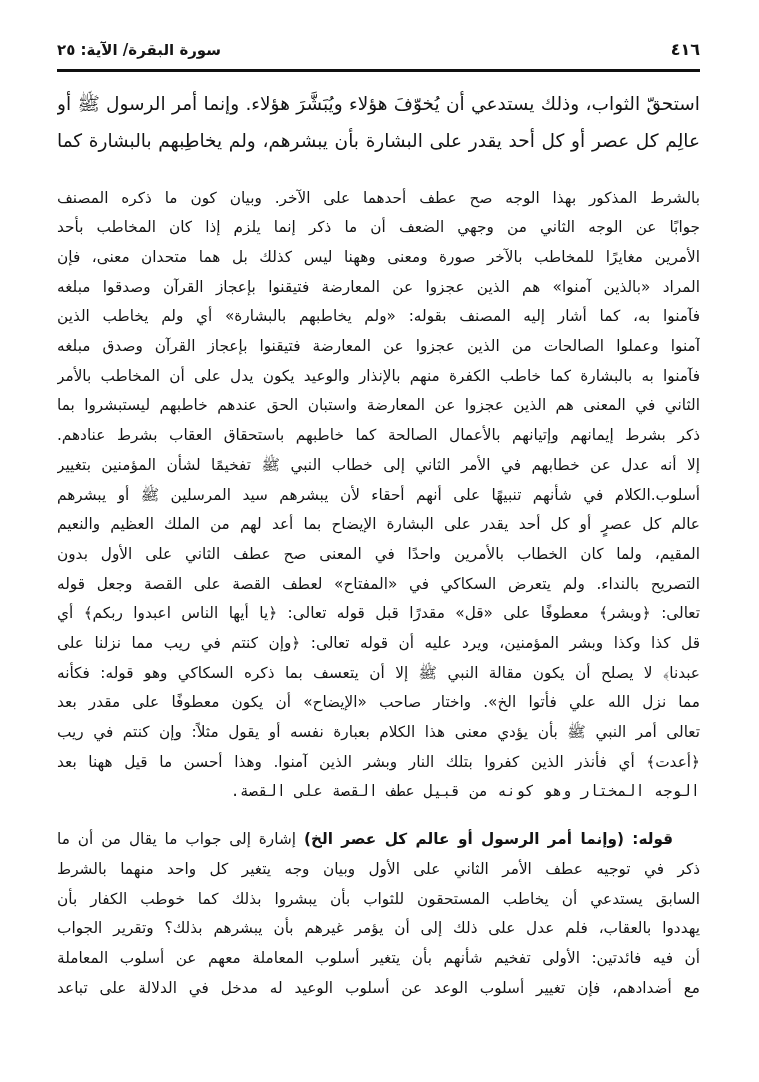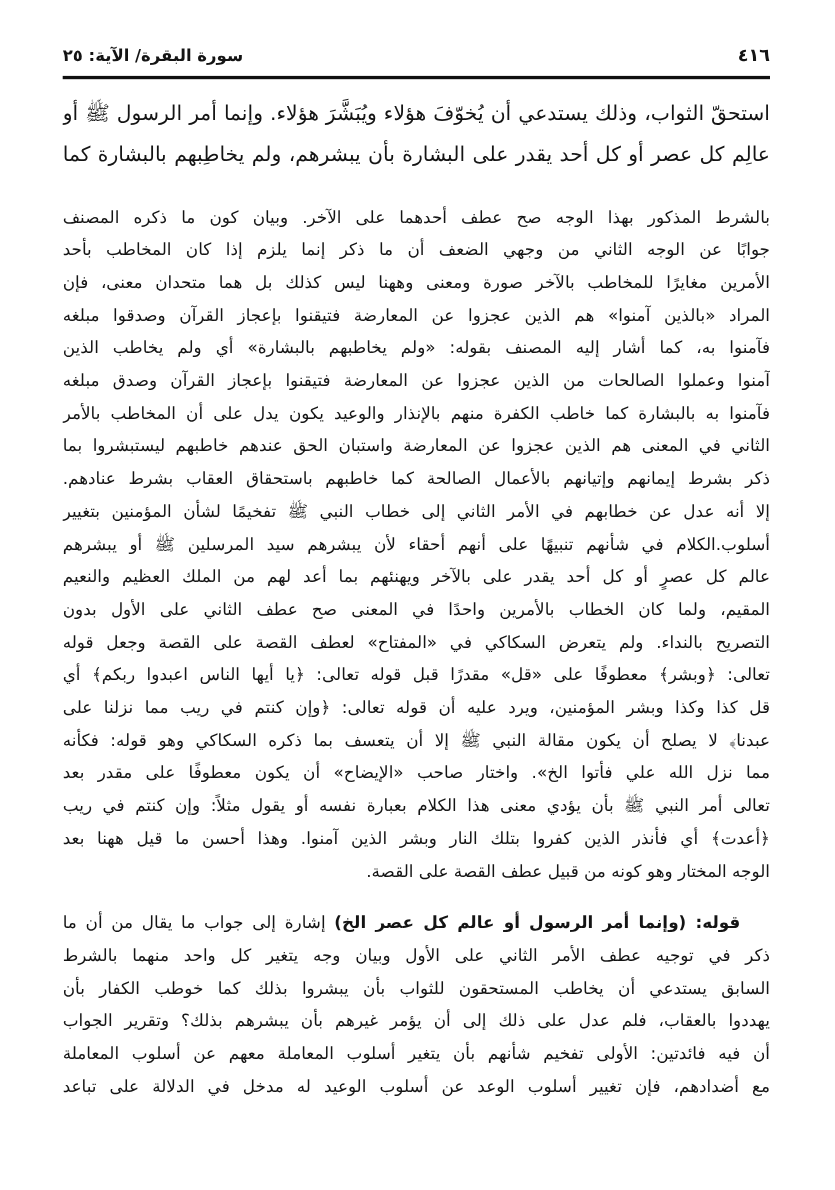--- a/index.html
+++ b/index.html
@@ -51,20 +51,21 @@
   .line {
     text-align: justify;
     text-align-last: justify;
     white-space: normal;
     overflow: hidden;
     direction: rtl;
   }
   .line.end {
     text-align: right;
     text-align-last: right;
+    font-family: Liberation Mono, monospace;
   }
   .line.indent {
     padding-right: 27px;
   }
   .bold { font-weight: bold; }
 </style>
 </head>
 <body>
 
 <div class="page">
@@ -86,21 +87,21 @@
     <div class="line">جوابًا عن الوجه الثاني من وجهي الضعف أن ما ذكر إنما يلزم إذا كان المخاطب بأحد</div>
     <div class="line">الأمرين مغايرًا للمخاطب بالآخر صورة ومعنى وههنا ليس كذلك بل هما متحدان معنى، فإن</div>
     <div class="line">المراد «بالذين آمنوا» هم الذين عجزوا عن المعارضة فتيقنوا بإعجاز القرآن وصدقوا مبلغه</div>
     <div class="line">فآمنوا به، كما أشار إليه المصنف بقوله: «ولم يخاطبهم بالبشارة» أي ولم يخاطب الذين</div>
     <div class="line">آمنوا وعملوا الصالحات من الذين عجزوا عن المعارضة فتيقنوا بإعجاز القرآن وصدق مبلغه</div>
     <div class="line">فآمنوا به بالبشارة كما خاطب الكفرة منهم بالإنذار والوعيد يكون يدل على أن المخاطب بالأمر</div>
     <div class="line">الثاني في المعنى هم الذين عجزوا عن المعارضة واستبان الحق عندهم خاطبهم ليستبشروا بما</div>
     <div class="line">ذكر بشرط إيمانهم وإتيانهم بالأعمال الصالحة كما خاطبهم باستحقاق العقاب بشرط عنادهم.</div>
     <div class="line">إلا أنه عدل عن خطابهم في الأمر الثاني إلى خطاب النبي ﷺ تفخيمًا لشأن المؤمنين بتغيير</div>
     <div class="line">أسلوب.الكلام في شأنهم تنبيهًا على أنهم أحقاء لأن يبشرهم سيد المرسلين ﷺ أو يبشرهم</div>
-    <div class="line">عالم كل عصرٍ أو كل أحد يقدر على بالآخر ويهنئهم بما أعد لهم من الملك العظيم والنعيم</div>
+    <div class="line">عالم كل عصرٍ أو كل أحد يقدر على البشارة الإيضاح بما أعد لهم من الملك العظيم والنعيم</div>
     <div class="line">المقيم، ولما كان الخطاب بالأمرين واحدًا في المعنى صح عطف الثاني على الأول بدون</div>
     <div class="line">التصريح بالنداء. ولم يتعرض السكاكي في «المفتاح» لعطف القصة على القصة وجعل قوله</div>
     <div class="line">تعالى: ﴿وبشر﴾ معطوفًا على «قل» مقدرًا قبل قوله تعالى: ﴿يا أيها الناس اعبدوا ربكم﴾ أي</div>
     <div class="line">قل كذا وكذا وبشر المؤمنين، ويرد عليه أن قوله تعالى: ﴿وإن كنتم في ريب مما نزلنا على</div>
     <div class="line">عبدنا﴾ لا يصلح أن يكون مقالة النبي ﷺ إلا أن يتعسف بما ذكره السكاكي وهو قوله: فكأنه</div>
     <div class="line">مما نزل الله علي فأتوا الخ». واختار صاحب «الإيضاح» أن يكون معطوفًا على مقدر بعد</div>
     <div class="line">تعالى أمر النبي ﷺ بأن يؤدي معنى هذا الكلام بعبارة نفسه أو يقول مثلاً: وإن كنتم في ريب</div>
     <div class="line">﴿أعدت﴾ أي فأنذر الذين كفروا بتلك النار وبشر الذين آمنوا. وهذا أحسن ما قيل ههنا بعد</div>
     <div class="line end">الوجه المختار وهو كونه من قبيل عطف القصة على القصة.</div>
   </div>

